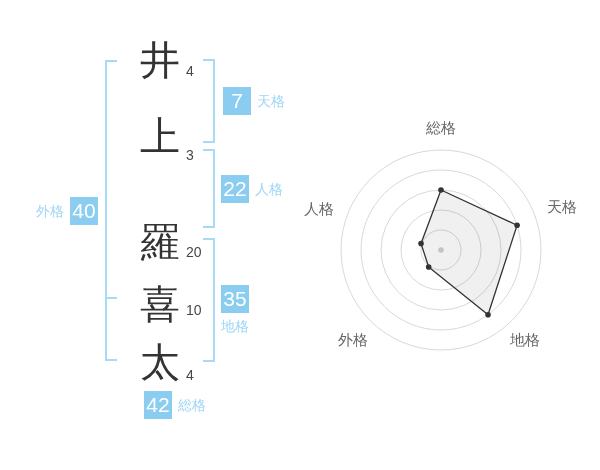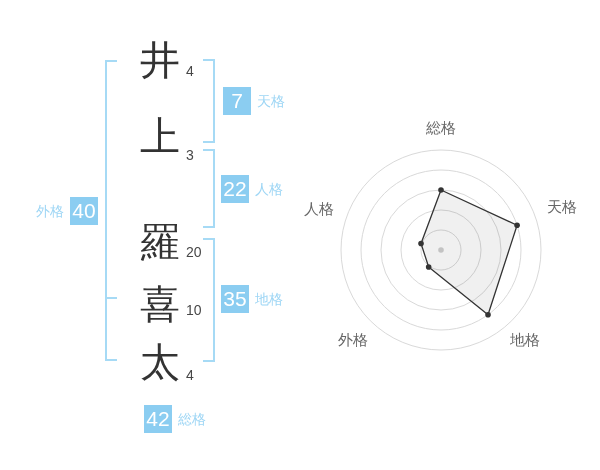--- a/index.html
+++ b/index.html
@@ -47,23 +47,23 @@
   .kaku{position:absolute;display:flex;align-items:center;gap:6px;}
   .kaku-num{
     width:28px;height:28px;background:var(--accent-box);color:#ffffff;
     font-size:21px;line-height:28px;text-align:center;flex:0 0 auto;
   }
   .kaku-label{
     font-size:14px;line-height:14px;color:var(--accent-label);white-space:nowrap;
   }
   .k-ten{left:223px;top:87px;}
   .k-jin{left:221px;top:175px;}
-  .k-chi{left:221px;top:285px;}
+  .k-chi{left:221px;top:285px;flex-direction:column;}
   .k-gai{left:36px;top:197px;}
-  .k-sou{left:144px;top:405px;}
+  .k-sou{left:144px;top:391px;}
 
   
   .radar-wrap{position:absolute;left:290px;top:100px;width:310px;height:270px;}
 </style>
 </head>
 <body>
 
 <div class="stage">
 
   <div class="name-char c0">井</div>

